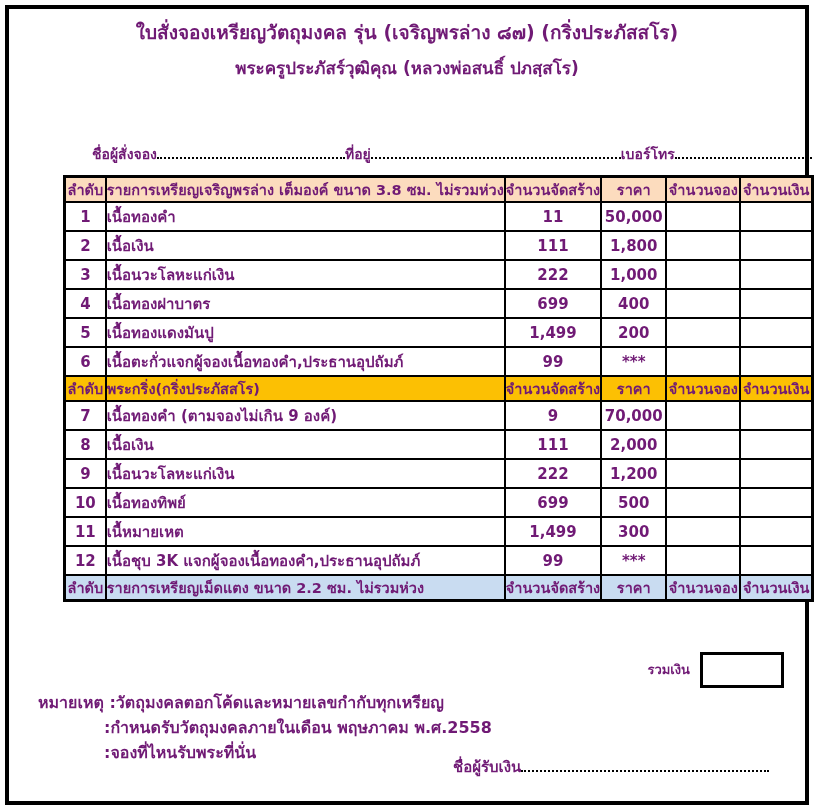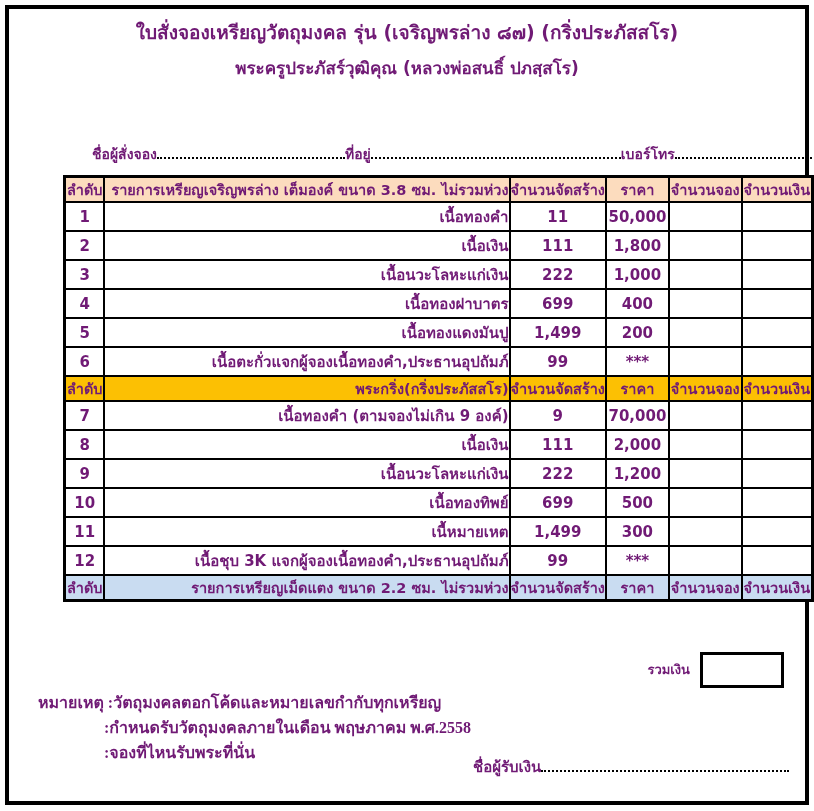--- a/index.html
+++ b/index.html
@@ -17,26 +17,26 @@
   .form-line .lbl { vertical-align:baseline; }
   .dots { display:inline-block; border-bottom:2px dotted #000; height:13px; vertical-align:baseline; }
   .d-name { width:188px; } .d-addr { width:250px; } .d-phone { width:176px; }
   table.order { position:absolute; left:63px; top:175px; border-collapse:collapse; table-layout:fixed; border:3px solid #000; }
   table.order td {
     border:2px solid #000; font-weight:bold; font-size:15px; text-align:center;
     vertical-align:middle; overflow:hidden; white-space:nowrap; background:#fff;
   }
   table.order tr.hdr td { height:20px; font-size:14.5px; }
   table.order tr.row td { height:29px; }
-  table.order td.c1 { text-align:right; padding-left:6px; }
+  table.order td.c1 { text-align:left; }
   .total-label { position:absolute; top:659px; left:555px; width:135px; text-align:right; font-weight:bold; font-size:13px; }
   .total-box { position:absolute; left:700px; top:652px; width:84px; height:36px; border:3px solid #000; background:#fff; }
-  .notes { position:absolute; left:38px; top:690px; font-weight:bold; font-size:16px; line-height:25px; white-space:nowrap;font-family:Liberation Serif, serif; }
+  .notes { position:absolute; left:38px; top:690px; font-weight:bold; font-size:16px; line-height:25px; white-space:nowrap; }
   .notes .indent { padding-left:66px; }
-  .receiver-line { position:absolute; left:453px; top:755px; font-size:15px; font-weight:bold; white-space:nowrap;margin-left:20px; }
+  .receiver-line { position:absolute; left:453px; top:755px; font-size:15px; font-weight:bold; white-space:nowrap; }
   .d-receiver { width:248px; }
 </style>
 </head>
 <body>
 
 <div class="page">
   <div class="frame"></div>
 
   <div class="titles">
     <div class="t1">ใบสั่งจองเหรียญวัตถุมงคล  รุ่น  (เจริญพรล่าง ๘๗) (กริ่งประภัสสโร)</div>

